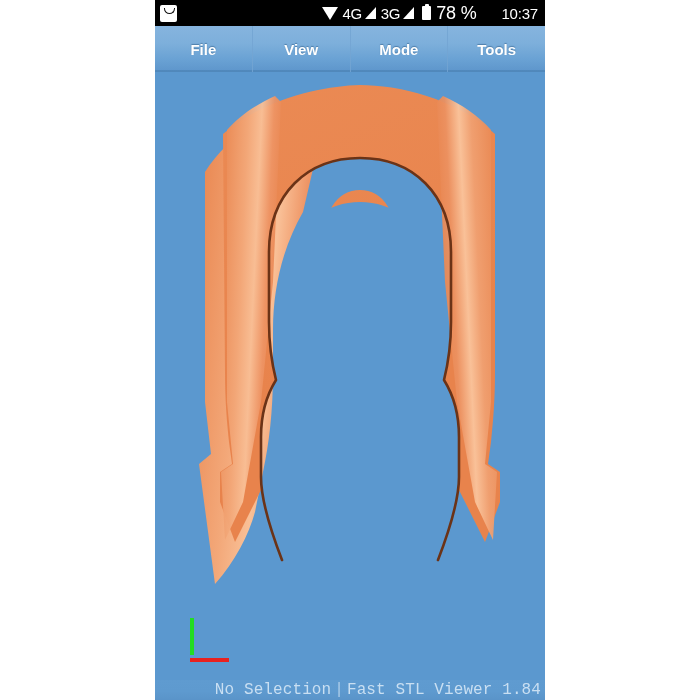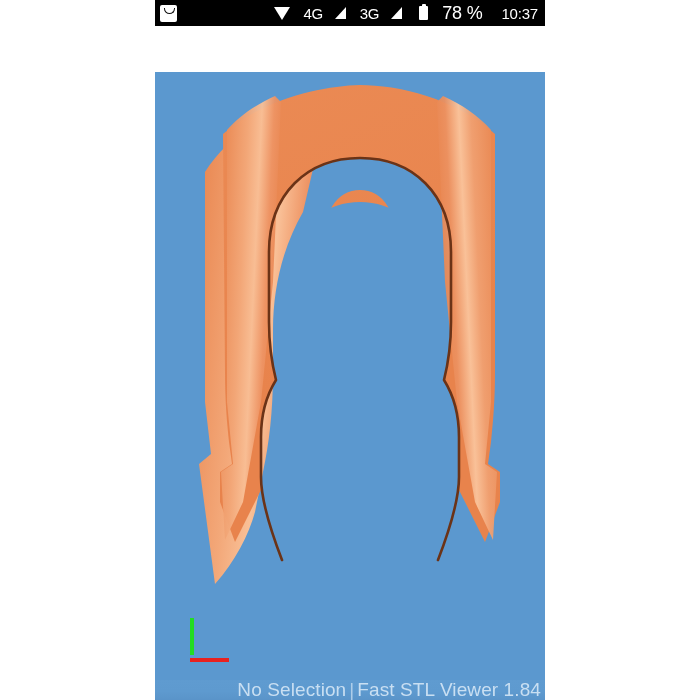--- a/index.html
+++ b/index.html
@@ -63,21 +63,21 @@
     height: 5px;
     border: 1.6px solid #111;
     border-top: none;
     border-radius: 0 0 9px 9px;
   }
   #status-right {
     margin-left: auto;
     display: flex;
     align-items: center;
     padding-right: 7px;
-    gap: 12px;
+    gap: 3px;
   }
   .wifi-ico {
     width: 0; height: 0;
     border-left: 8px solid transparent;
     border-right: 8px solid transparent;
     border-top: 13px solid #ffffff;
     margin-right: 1px;
   }
   .net-label {
     font-size: 15px;
@@ -111,21 +111,21 @@
     border-radius: 1px 1px 0 0;
   }
   .batt-pct {
     font-size: 18px;
     line-height: 1;
     letter-spacing: -0.2px;
   }
   .clock {
     font-size: 15px;
     line-height: 1;
-    margin-left: 7px;
+    margin-left: 22px;
     letter-spacing: -0.2px;
   }
 
   
   #menu-bar {
     position: absolute;
     left: 0; top: 26px;
     width: 390px;
     height: 46px;
     display: flex;
@@ -201,23 +201,24 @@
     height: 20px;
     background: linear-gradient(to bottom, #5f9bd0 0%, #5e9acf 55%, #5a94c9 100%);
     display: flex;
     align-items: center;
     justify-content: flex-end;
     padding-right: 4px;
     box-sizing: border-box;
   }
   #bottom-text {
     color: #c9dff2;
-    font-size: 19px;
+    font-size: 16px;
     letter-spacing: 0.1px;
     white-space: nowrap;
+    font-family: Liberation Mono, monospace;
   }
   .sep { opacity: 0.75; padding: 0 3px; }
 </style>
 </head>
 <body>
 
 <div id="screen">
 
   <div id="phone">
 
@@ -230,20 +231,26 @@
         <span class="net-label">4G</span>
         <span class="bars-ico"></span>
         <span class="net-label">3G</span>
         <span class="bars-ico"></span>
         <span class="batt-ico"></span>
         <span class="batt-pct">78 %</span>
         <span class="clock">10:37</span>
       </div>
     </div>
 
+    <div id="menu-bar">
+      <div class="menu-btn">File</div>
+      <div class="menu-btn">View</div>
+      <div class="menu-btn">Mode</div>
+      <div class="menu-btn">Tools</div>
+    </div>
 
     <div id="viewport">
 
       <svg id="model-svg" viewBox="0 0 390 628" preserveAspectRatio="none">
         <defs>
           <linearGradient id="gradLeft" x1="0" y1="0" x2="1" y2="0.35">
             <stop offset="0%" stop-color="#e8834c"></stop>
             <stop offset="42%" stop-color="#f3a879"></stop>
             <stop offset="62%" stop-color="#f9c097"></stop>
             <stop offset="80%" stop-color="#ee9464"></stop>

